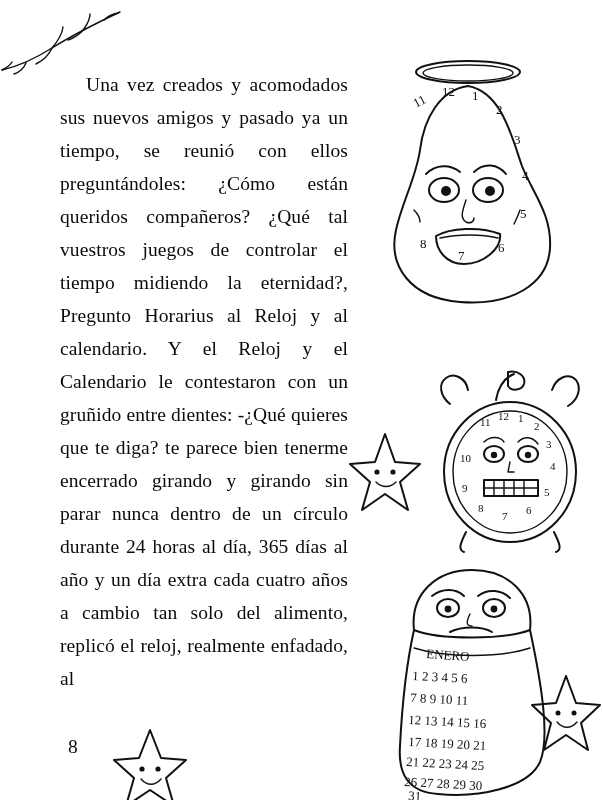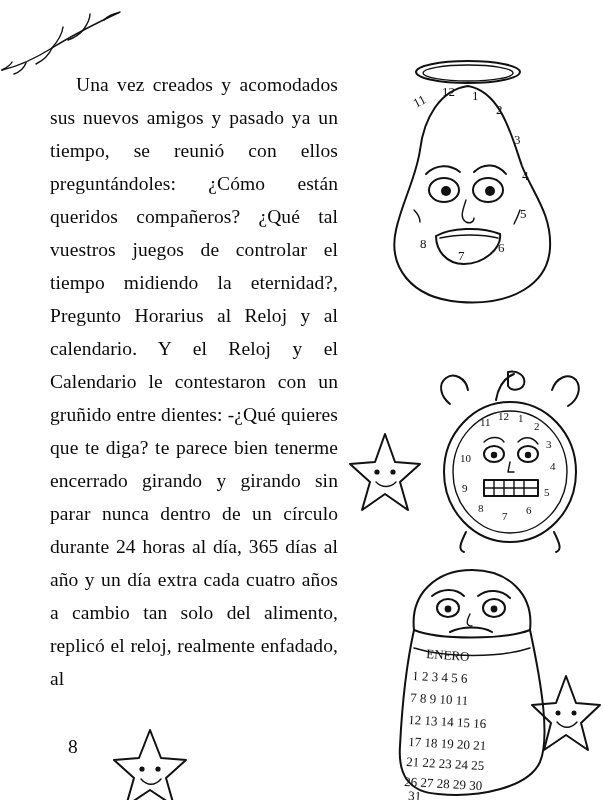--- a/index.html
+++ b/index.html
@@ -17,21 +17,21 @@
   }
 
   .page {
     position: absolute;
     inset: 0;
   }
 
   
   .text-column {
     position: absolute;
-    left: 50px;
+    left: 60px;
     top: 68px;
     width: 288px;
   }
 
   .text-column p {
     margin: 0;
     font-size: 19.5px;
     line-height: 33px;
     text-align: justify;
     text-justify: inter-word;

